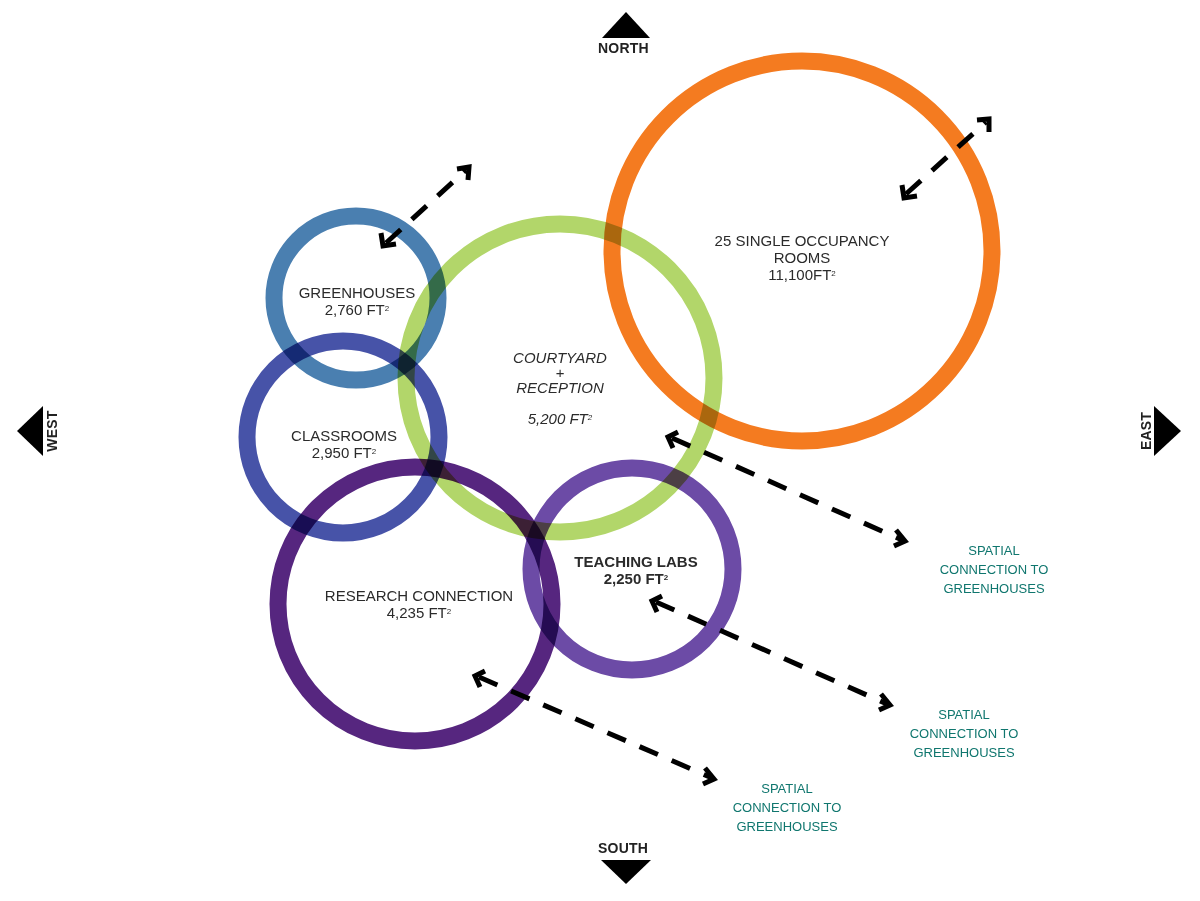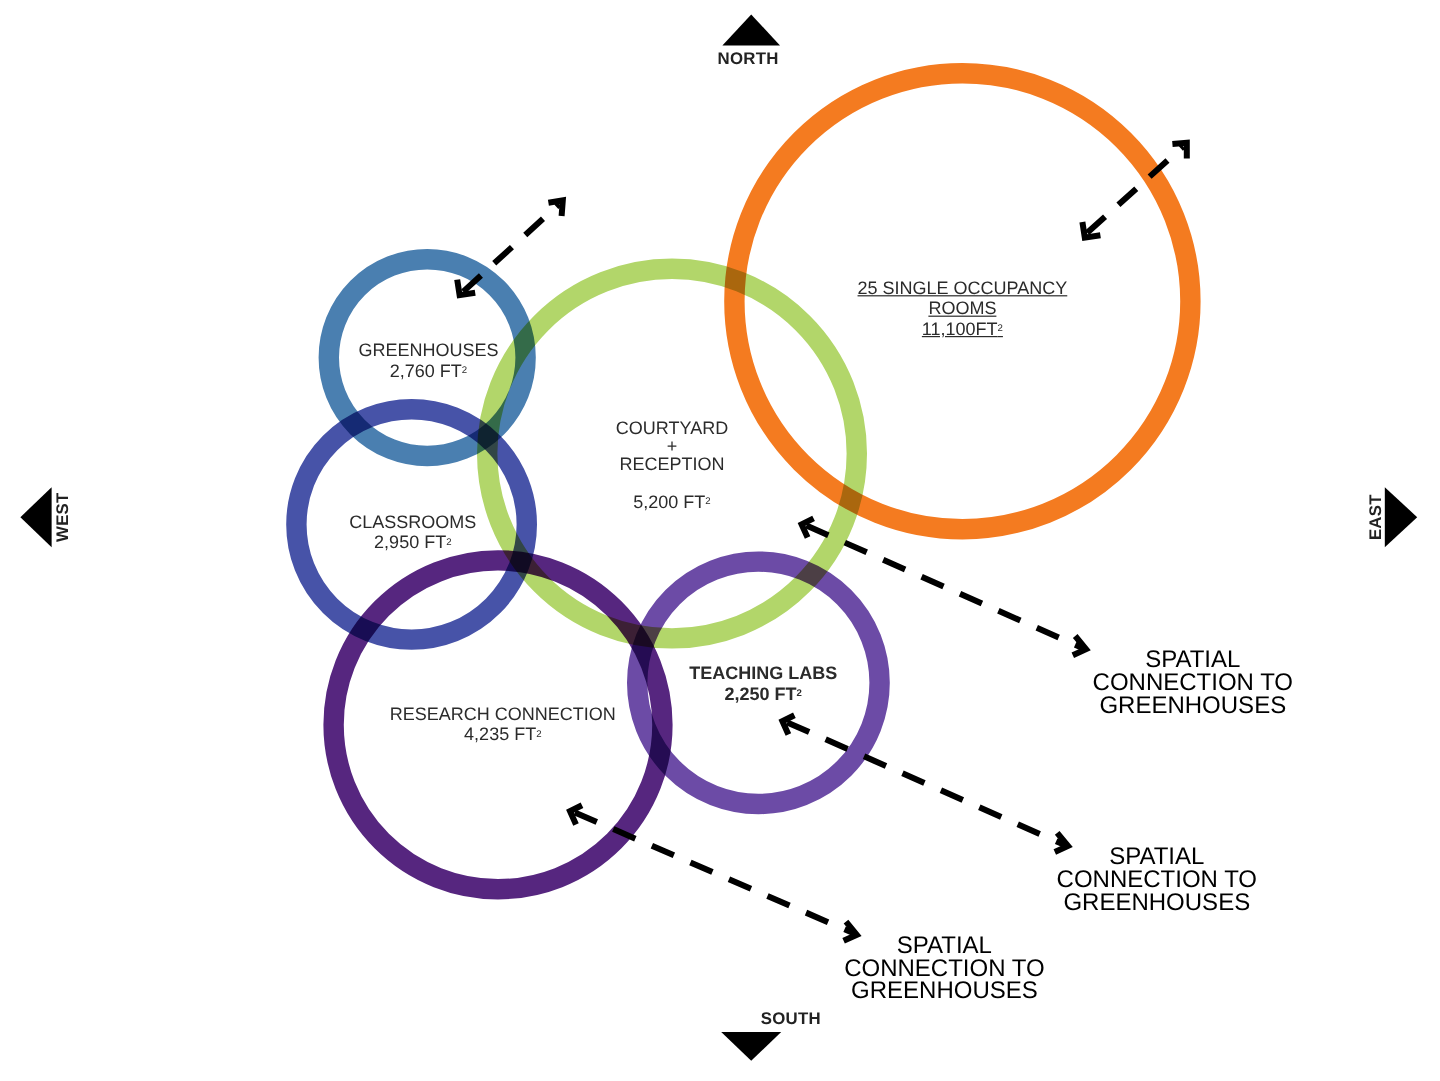--- a/index.html
+++ b/index.html
@@ -6,21 +6,21 @@
   body { width: 1200px; height: 901px; overflow: hidden; position: relative;
          font-family: "Liberation Sans", sans-serif; }
   #canvas { position: absolute; left: 0; top: 0; width: 1200px; height: 901px; }
   .ring { fill: none; stroke-width: 17; mix-blend-mode: multiply; }
   .dash { stroke: #000; stroke-width: 5; stroke-dasharray: 20 15; fill: none; }
   .head { stroke: #000; stroke-width: 5; fill: none; stroke-linecap: butt; stroke-linejoin: miter; }
   .label { position: absolute; text-align: center; color: #2b2b2b; font-size: 15px;
            line-height: 17px; white-space: nowrap; transform: translateX(-50%); }
   .label sup { font-size: 8px; vertical-align: top; position: relative; top: -1px; }
   .compass-text { position: absolute; font-weight: bold; font-size: 14px; color: #222; letter-spacing: 0.2px; }
-  .note { position: absolute; text-align: center; color: #000000; font-size: 20px;
+  .note { position: absolute; text-align: center; color: #0f766e; font-size: 13px;
           line-height: 19px; transform: translateX(-50%); white-space: nowrap; }
 </style>
 </head>
 <body>
 
 <svg id="canvas" viewBox="0 0 1200 901">
 
   <polygon points="626,12 602,38 650,38" fill="#000"></polygon>
   <polygon points="626,884 601,860 651,860" fill="#000"></polygon>
   <polygon points="17,431 43,406 43,456" fill="#000"></polygon>
@@ -54,30 +54,30 @@
     <polyline class="head" points="881,694 890,705 879,710"></polyline>
   </g>
   <g>
     <line class="dash" x1="479" y1="677" x2="712" y2="778"></line>
     <polyline class="head" points="485,671 475,676 480,687"></polyline>
     <polyline class="head" points="705,768 714,779 703,784"></polyline>
   </g>
 </svg>
 
 <div class="compass-text" style="left:598px; top:40px;">NORTH</div>
-<div class="compass-text" style="left:598px; top:840px;margin-left:36px;">SOUTH</div>
+<div class="compass-text" style="left:598px; top:840px;">SOUTH</div>
 <div class="compass-text" style="left:31px; top:423px; transform: rotate(-90deg);">WEST</div>
 <div class="compass-text" style="left:1127px; top:423px; transform: rotate(-90deg);">EAST</div>
 
-<div class="label" style="left:802px; top:232px;text-decoration:underline;">
+<div class="label" style="left:802px; top:232px;">
   <div>25 SINGLE OCCUPANCY</div>
   <div>ROOMS</div>
   <div><span>11,100FT</span><sup>2</sup></div>
 </div>
-<div class="label" style="left:560px; top:349px;">
+<div class="label" style="left:560px; top:349px;font-style:italic;">
   <div>COURTYARD</div>
   <div style="line-height:13px;">+</div>
   <div>RECEPTION</div>
   <div style="margin-top:14px;"><span>5,200 FT</span><sup>2</sup></div>
 </div>
 <div class="label" style="left:357px; top:284px;">
   <div>GREENHOUSES</div>
   <div><span>2,760 FT</span><sup>2</sup></div>
 </div>
 <div class="label" style="left:344px; top:427px;">

